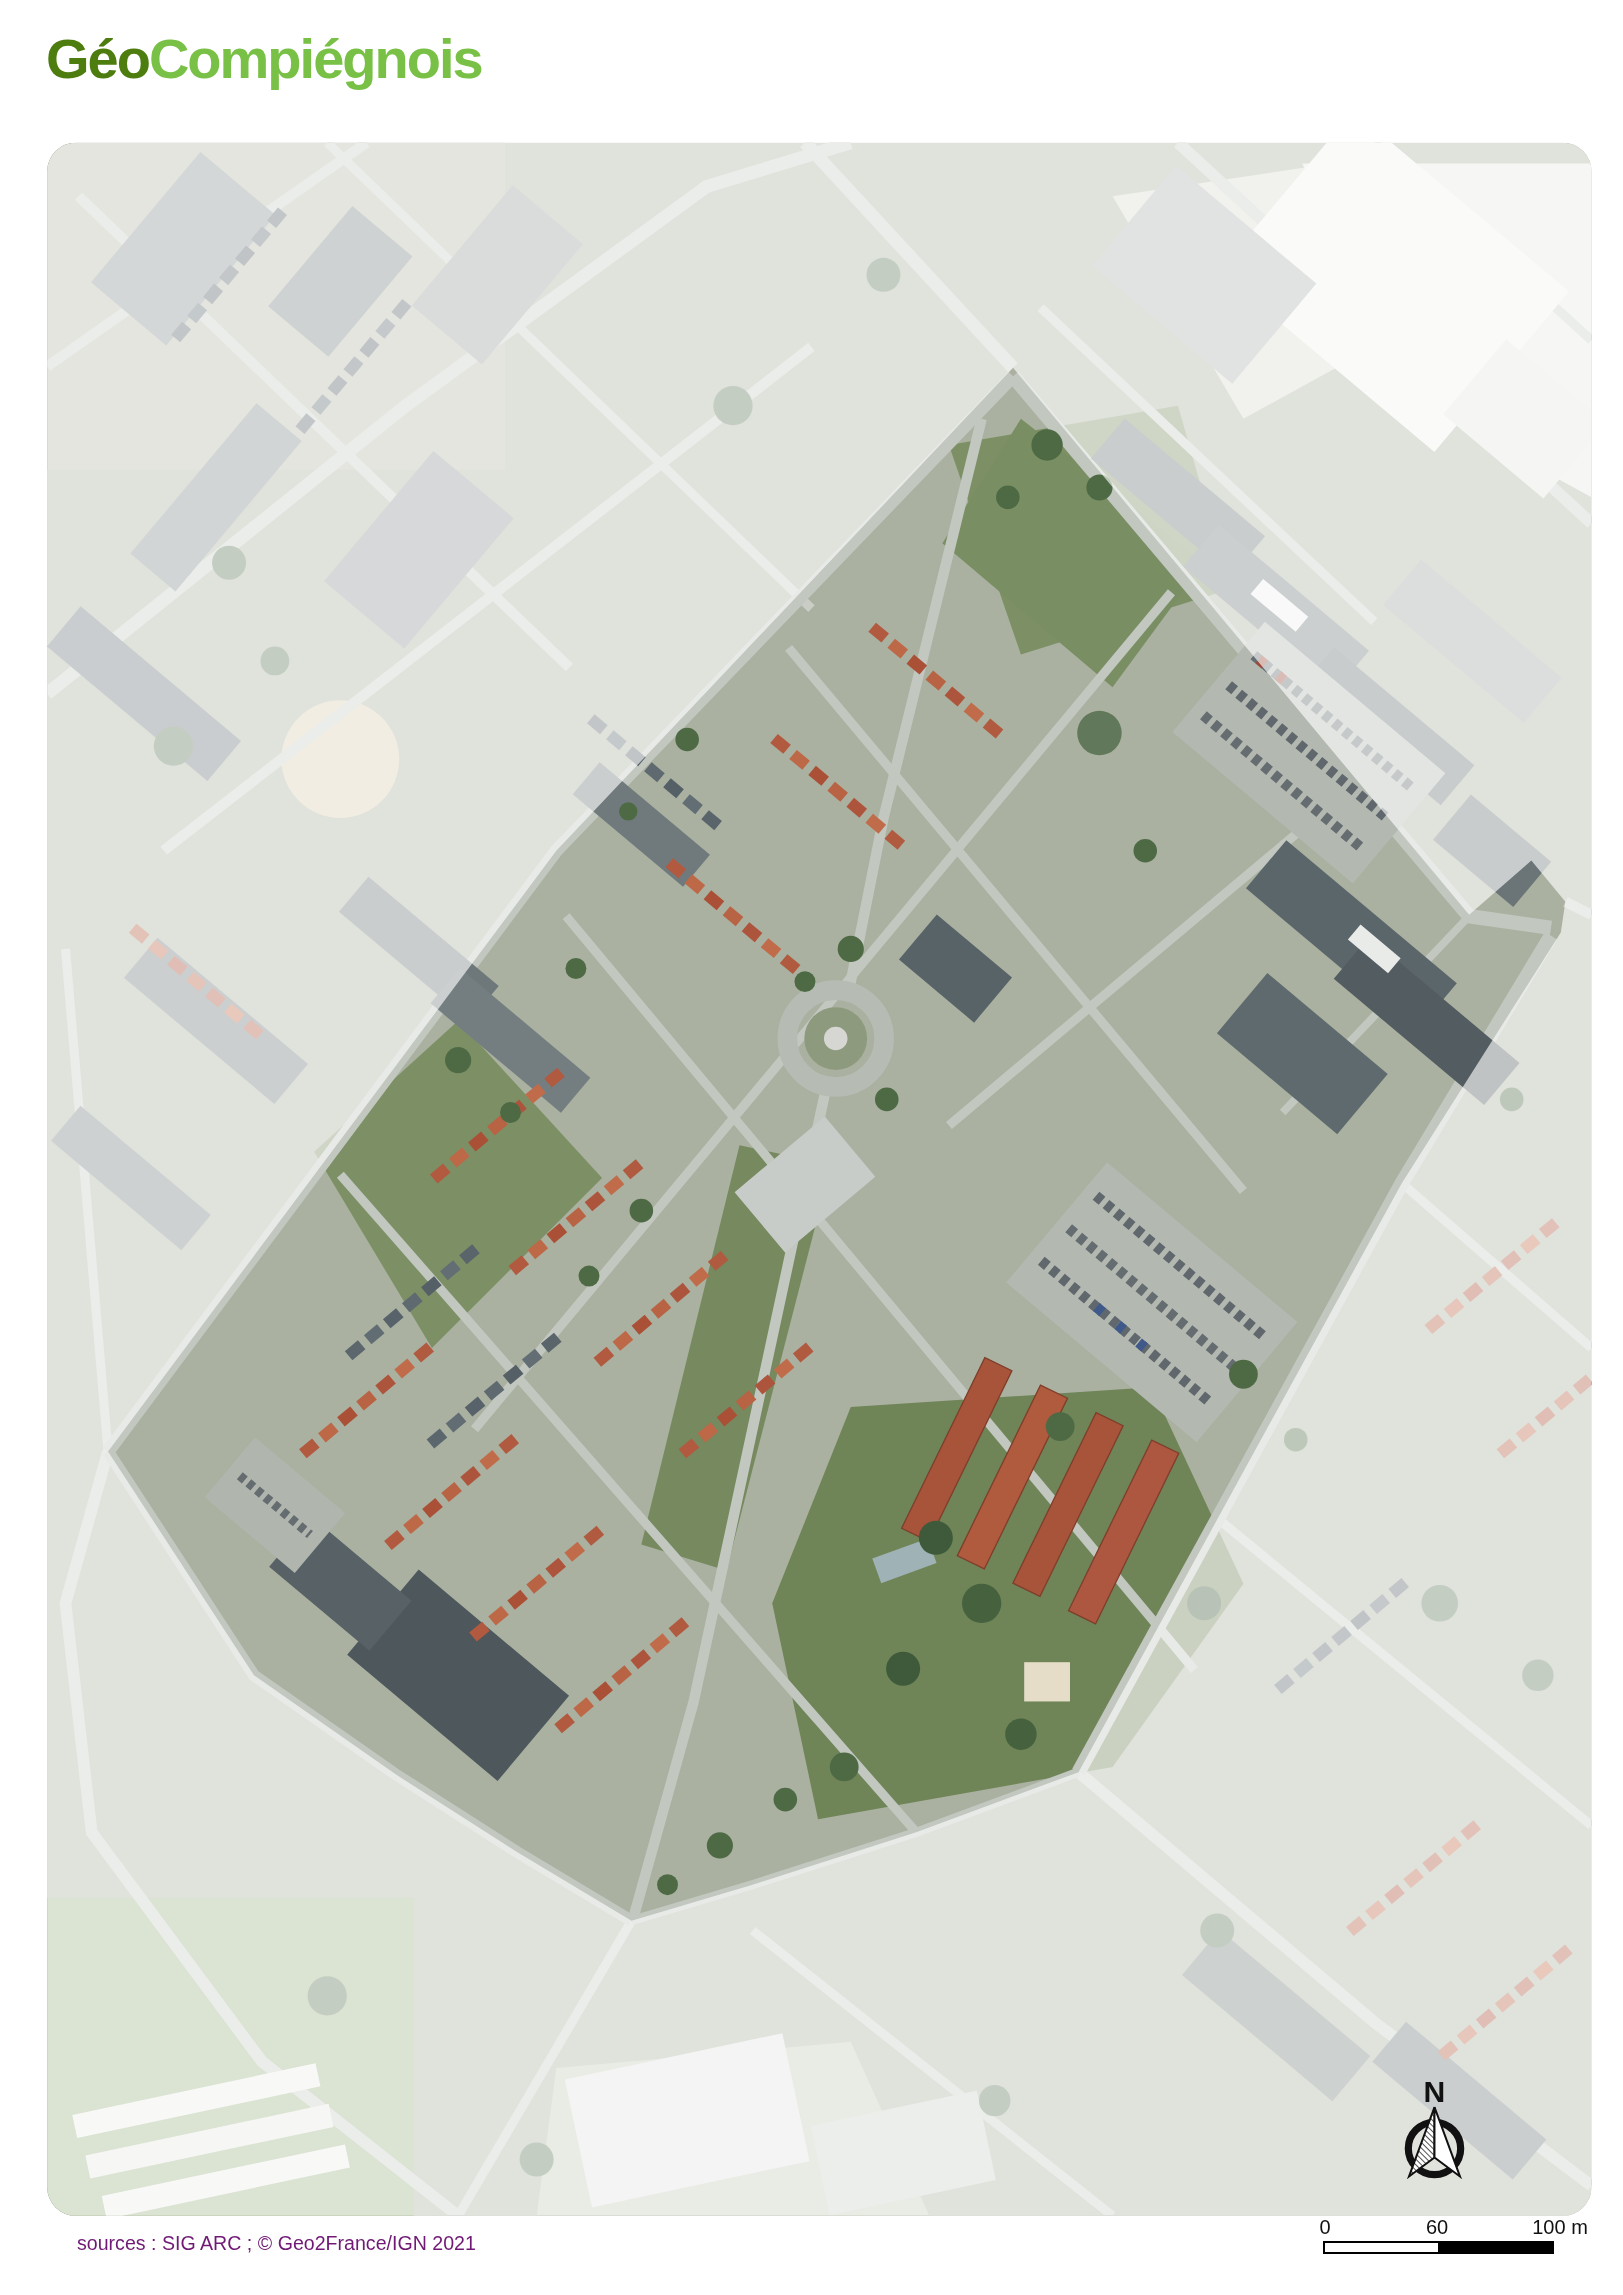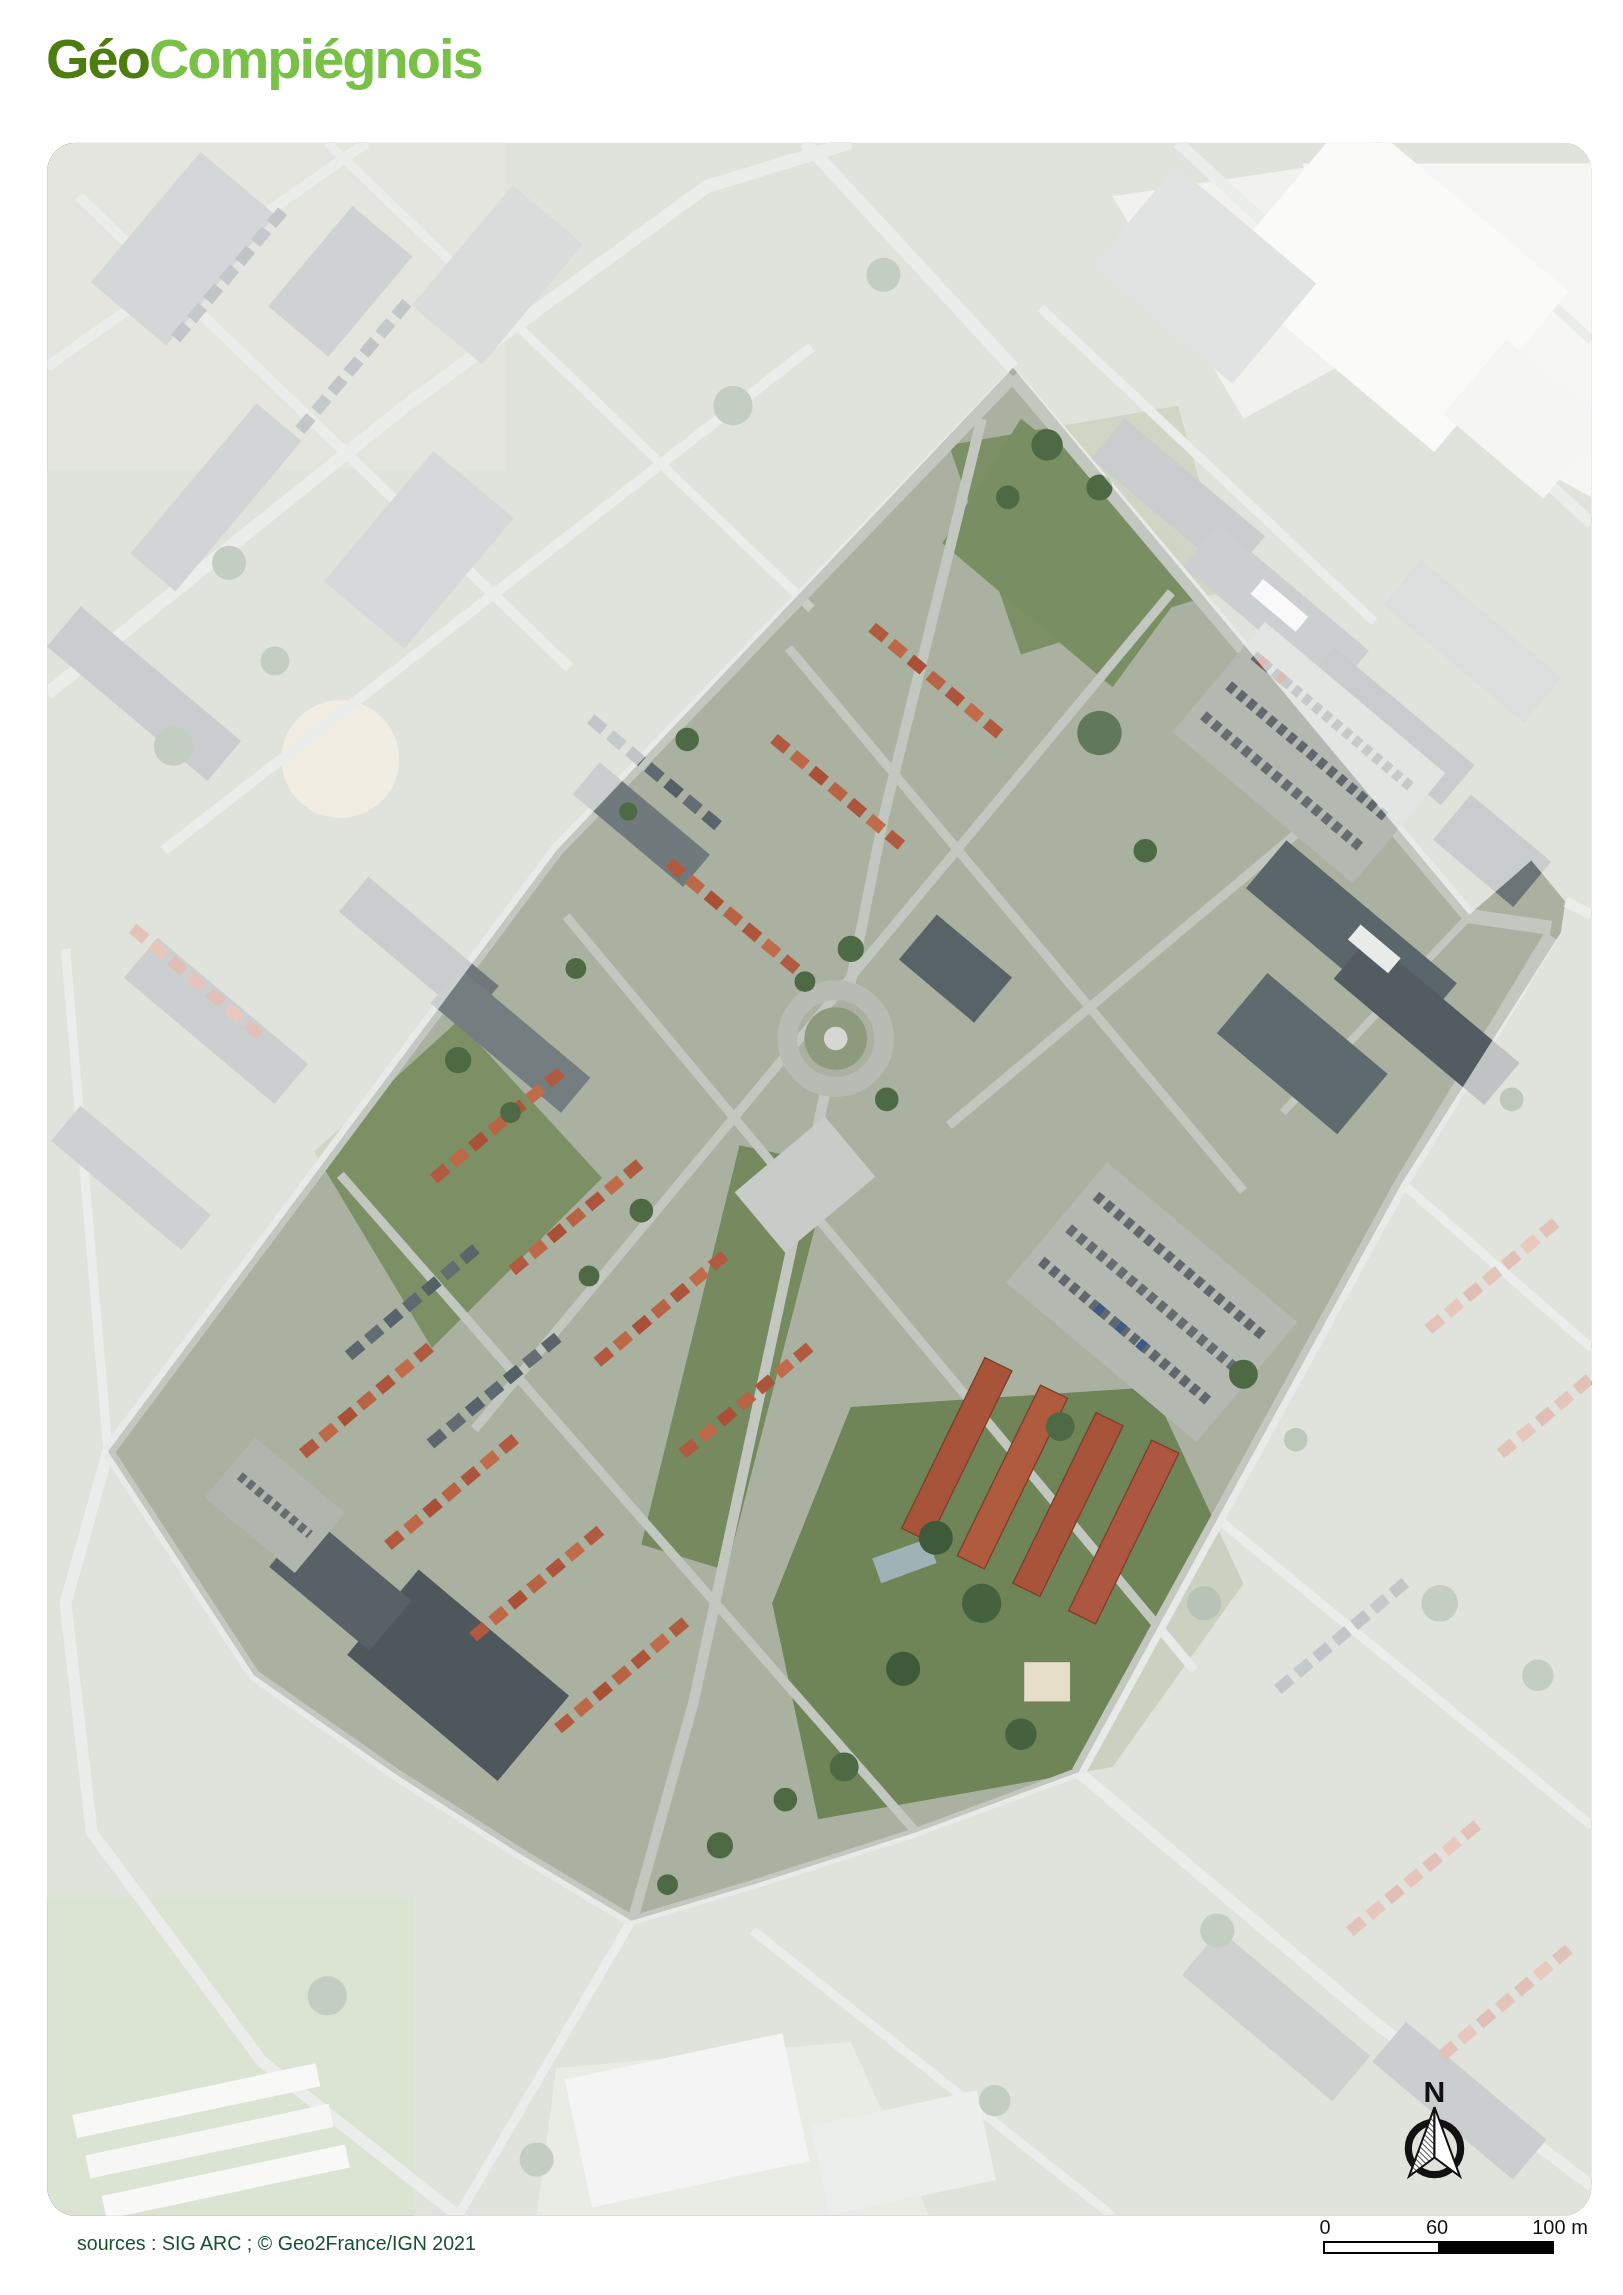--- a/index.html
+++ b/index.html
@@ -3,21 +3,21 @@
 <meta charset="utf-8">
 <style>
   html,body{margin:0;padding:0;}
   body{width:1623px;height:2295px;background:#ffffff;font-family:"Liberation Sans",sans-serif;position:relative;overflow:hidden;}
   .page{position:absolute;inset:0;}
   .brand{position:absolute;left:46px;top:26px;font-size:56px;font-weight:700;letter-spacing:-2px;white-space:nowrap;}
   .brand .blue{color:#4d7c0f;}
   .brand .green{color:#79c046;text-align:center;}
   .title{position:absolute;left:710px;top:41px;width:719px;text-align:center;font-size:42px;font-weight:700;letter-spacing:-0.7px;color:#1b4c9b;white-space:nowrap;}
   .map-wrap{position:absolute;left:0;top:0;width:1623px;height:2295px;}
-  .sources{position:absolute;left:77px;top:2232px;font-size:19.6px;color:#14532d;letter-spacing:0px;}
+  .sources{position:absolute;left:77px;top:2232px;font-size:19.6px;color:#701a75;letter-spacing:0px;}
   .scalebar{position:absolute;left:1323px;top:2241px;width:227px;height:8.5px;border:2px solid #000;background:#fff;}
   .scalebar .black{position:absolute;left:113px;top:0;width:115px;height:8.5px;background:#000;}
   .ticklabel{position:absolute;top:2216px;font-size:20px;color:#111;transform:translateX(-50%);white-space:nowrap;}
   .t0{left:1325px;} .t50{left:1437px;} .t100{left:1560px;}
 </style>
 </head>
 <body>
 
 <div class="page">
 

